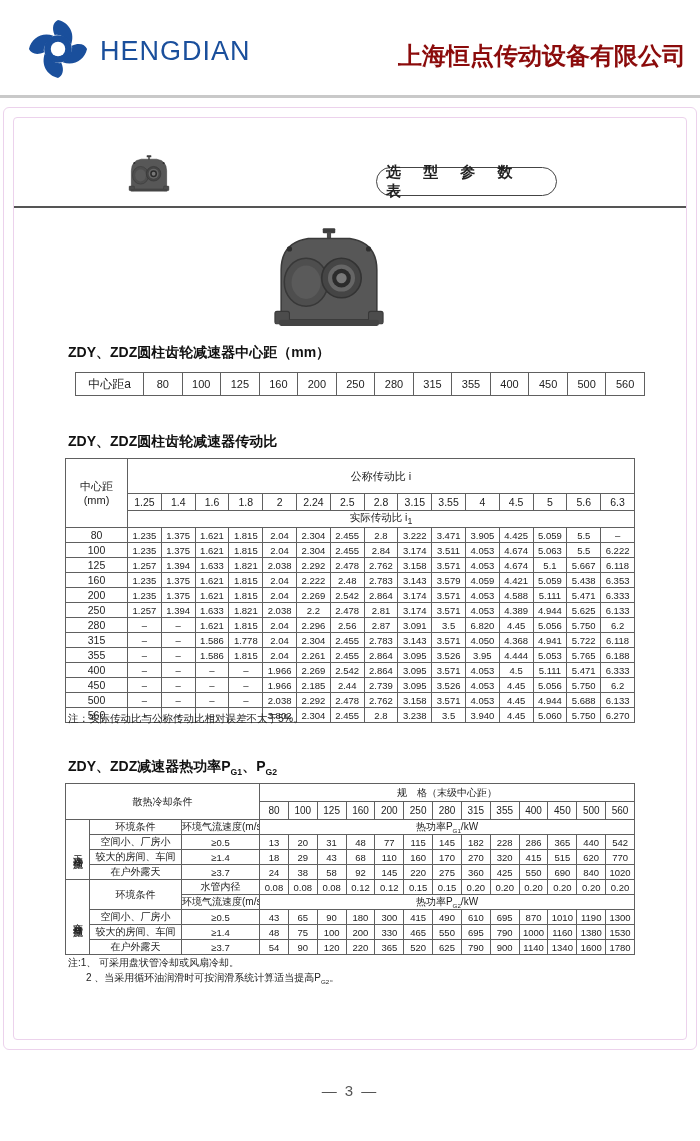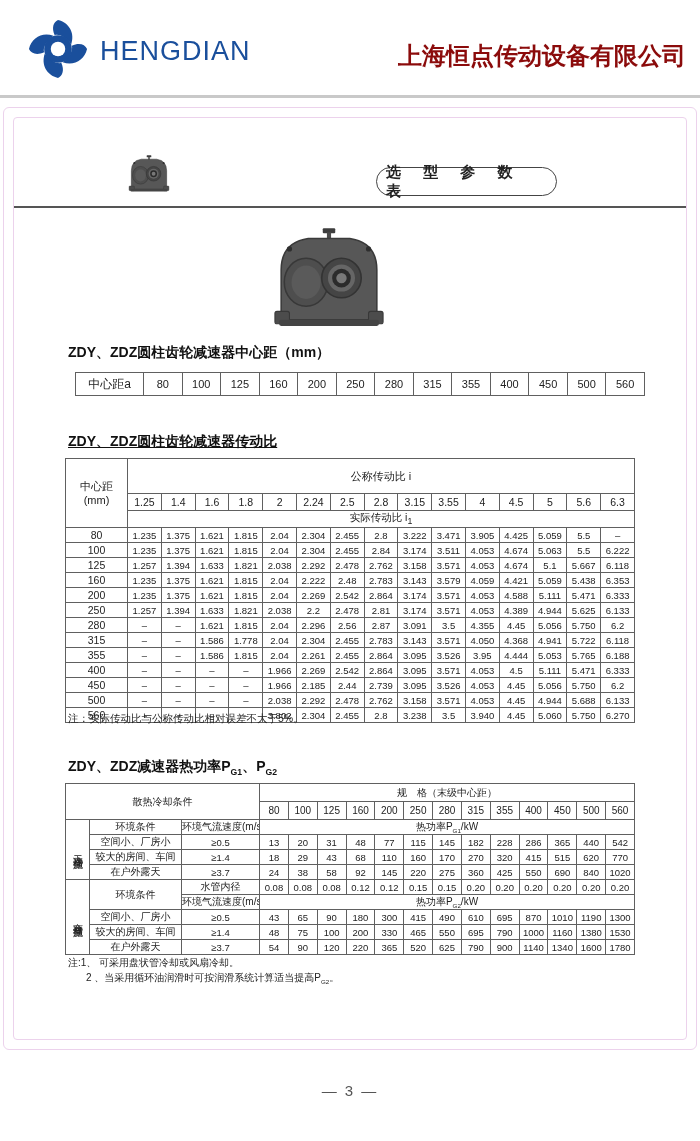--- a/index.html
+++ b/index.html
@@ -130,21 +130,21 @@
           <td>315</td>
           <td>355</td>
           <td>400</td>
           <td>450</td>
           <td>500</td>
           <td>560</td>
         </tr>
     </tbody>
   </table>
 
-  <div class="sec-title" style="left:68px; top:433px;text-decoration:underline;">ZDY、ZDZ圆柱齿轮减速器传动比</div>
+  <div class="sec-title" style="left:68px; top:433px;">ZDY、ZDZ圆柱齿轮减速器传动比</div>
   <table id="t2">
     <colgroup>
         <col style="width:62px">
       </colgroup>
     <thead>
       <tr>
         <td class="corner" rowspan="3">
           <span>中心距</span><br>
           <span>(mm)</span>
         </td>
@@ -285,21 +285,21 @@
           <td>–</td>
           <td>–</td>
           <td>1.621</td>
           <td>1.815</td>
           <td>2.04</td>
           <td>2.296</td>
           <td>2.56</td>
           <td>2.87</td>
           <td>3.091</td>
           <td>3.5</td>
-          <td>4.355</td>
+          <td>6.820</td>
           <td>4.45</td>
           <td>5.056</td>
           <td>5.750</td>
           <td>6.2</td>
         </tr>
       <tr>
           <td>315</td>
           <td>–</td>
           <td>–</td>
           <td>1.586</td>

